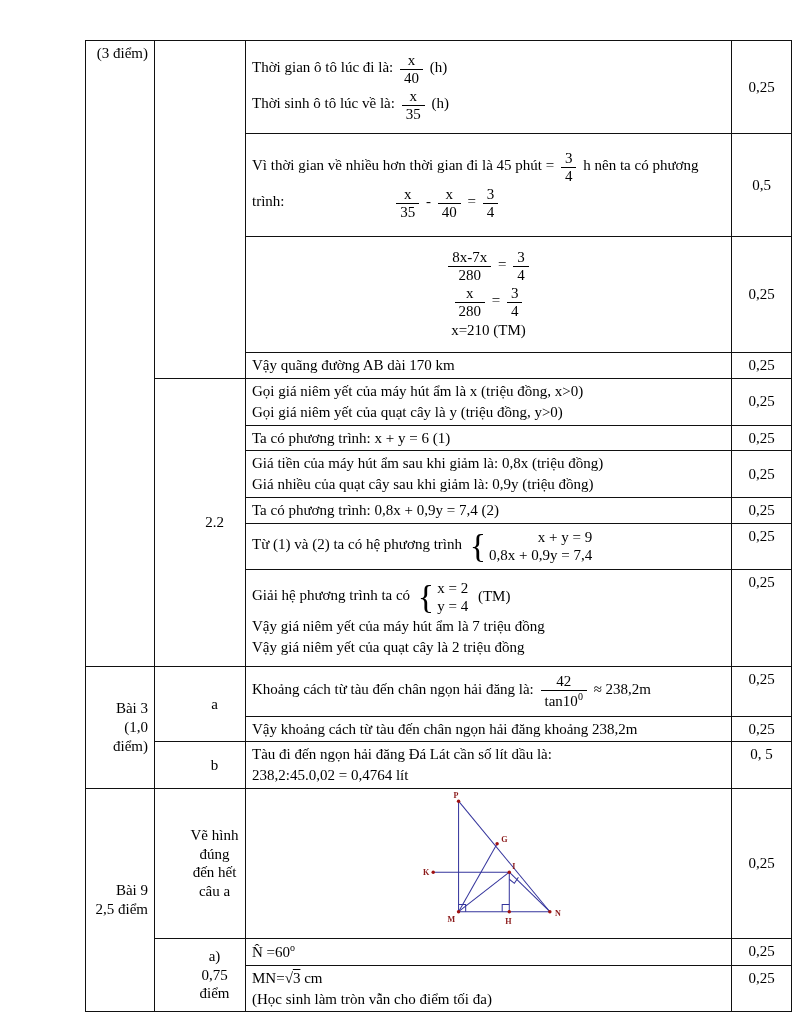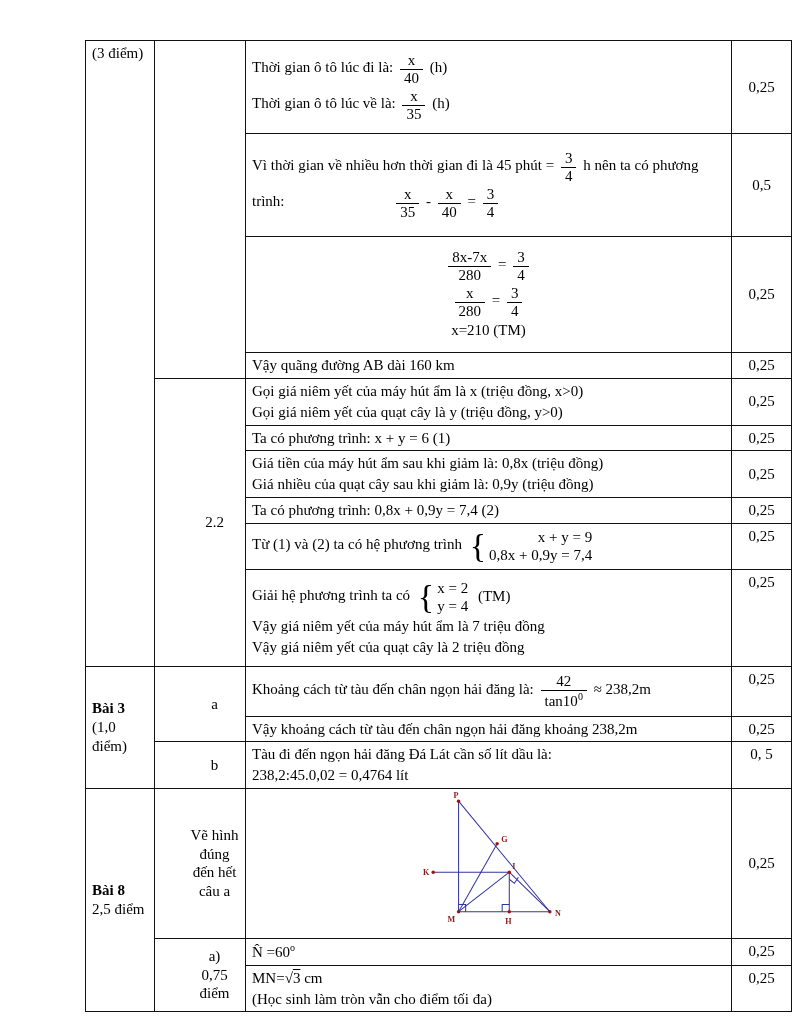--- a/index.html
+++ b/index.html
@@ -1,25 +1,25 @@
 <!DOCTYPE html>
 <html><head>
 <meta charset="utf-8">
 <style>
   html,body{margin:0;padding:0;background:#fff;}
   body{width:792px;height:1024px;font-family:"Liberation Serif",serif;color:#000;}
   .sheet{position:relative;width:792px;height:1024px;background:#fff;overflow:hidden;}
   table.grid{position:absolute;left:85px;top:40px;width:625px;border-collapse:collapse;table-layout:fixed;}
   td{border:1px solid #111;font-size:15px;line-height:1.25;padding:1px 6px;vertical-align:middle;overflow:hidden;}
-  .c1{text-align:left;width:56px;}
+  .c1{text-align:right;width:56px;}
   .c2{text-align:center;width:49px;padding-left:35px;}
   .content{width:473px;margin-left:8px;}
   .pts{text-align:center;width:47px;}
   .vtop{vertical-align:top;padding-top:3px;}
-  .bold{font-weight:bold;}
+  .bold{font-weight:normal;}
   .italic{}
   .center{text-align:center;}
   .line{margin:2px 0;}
   .frac{display:inline-block;vertical-align:middle;text-align:center;margin:0 3px;line-height:1.1;}
   .frac .num{display:block;border-bottom:1px solid #000;padding:0 4px;}
   .frac .den{display:block;padding:0 4px;}
   sup{font-size:10px;}
   .ovl{text-decoration:overline;}
   .sys{display:inline-flex;align-items:center;vertical-align:middle;margin-left:4px;}
   .sys .brace{font-size:34px;line-height:0.95;font-weight:400;margin-right:3px;}
@@ -46,21 +46,21 @@
         <tr class="h1">
     <td class="c1 vtop" rowspan="10">(3 điểm)</td>
     <td class="c2" rowspan="4"></td>
     <td class="content">
       <div class="line">
         <span>Thời gian ô tô lúc đi là:</span>
         <span class="frac"><span class="num">x</span><span class="den">40</span></span>
         <span>(h)</span>
       </div>
       <div class="line">
-        <span>Thời gian ô tô lúc về là:</span>
+        <span>Thời sinh ô tô lúc về là:</span>
         <span class="frac"><span class="num">x</span><span class="den">35</span></span>
         <span>(h)</span>
       </div>
     </td>
     <td class="pts">0,25</td>
   </tr>
 
   <tr class="h2">
     <td class="content">
       <div class="line">
@@ -94,21 +94,21 @@
         <span>=</span>
         <span class="frac"><span class="num">3</span><span class="den">4</span></span>
       </div>
       <div class="line center">x=210 (TM)</div>
     </td>
     <td class="pts">0,25</td>
   </tr>
 
   <tr class="h4">
     <td class="content">
-      <div class="line">Vậy quãng đường AB dài 160 km</div>
+      <div class="line">Vậy quãng đường AB dài 170 km</div>
     </td>
     <td class="pts">0,25</td>
   </tr>
 
   <tr class="h5">
     <td class="c2" rowspan="6">2.2</td>
     <td class="content">
       <div class="line">Gọi giá niêm yết của máy hút ẩm là x (triệu đồng, x&gt;0)</div>
       <div class="line">Gọi giá niêm yết của quạt cây là y (triệu đồng, y&gt;0)</div>
     </td>
@@ -199,21 +199,21 @@
     <td class="c2">b</td>
     <td class="content">
       <div class="line">Tàu đi đến ngọn hải đăng Đá Lát cần số lít dầu là:</div>
       <div class="line">238,2:45.0,02 = 0,4764 lít</div>
     </td>
     <td class="pts vtop">0, 5</td>
   </tr>
 
   <tr class="h14">
     <td class="c1" rowspan="3">
-      <div class="bold">Bài 8</div>
+      <div class="bold">Bài 9</div>
       <div>2,5 điểm</div>
     </td>
     <td class="c2">Vẽ hình đúng đến hết câu a</td>
     <td class="content">
       <div class="figwrap">
         <svg class="fig" width="200" height="142" viewBox="0 0 190 140">
 
           <line x1="65" y1="11" x2="65" y2="120"></line>
           <line x1="65" y1="120" x2="155" y2="120"></line>
           <line x1="65" y1="11" x2="155" y2="120"></line>

